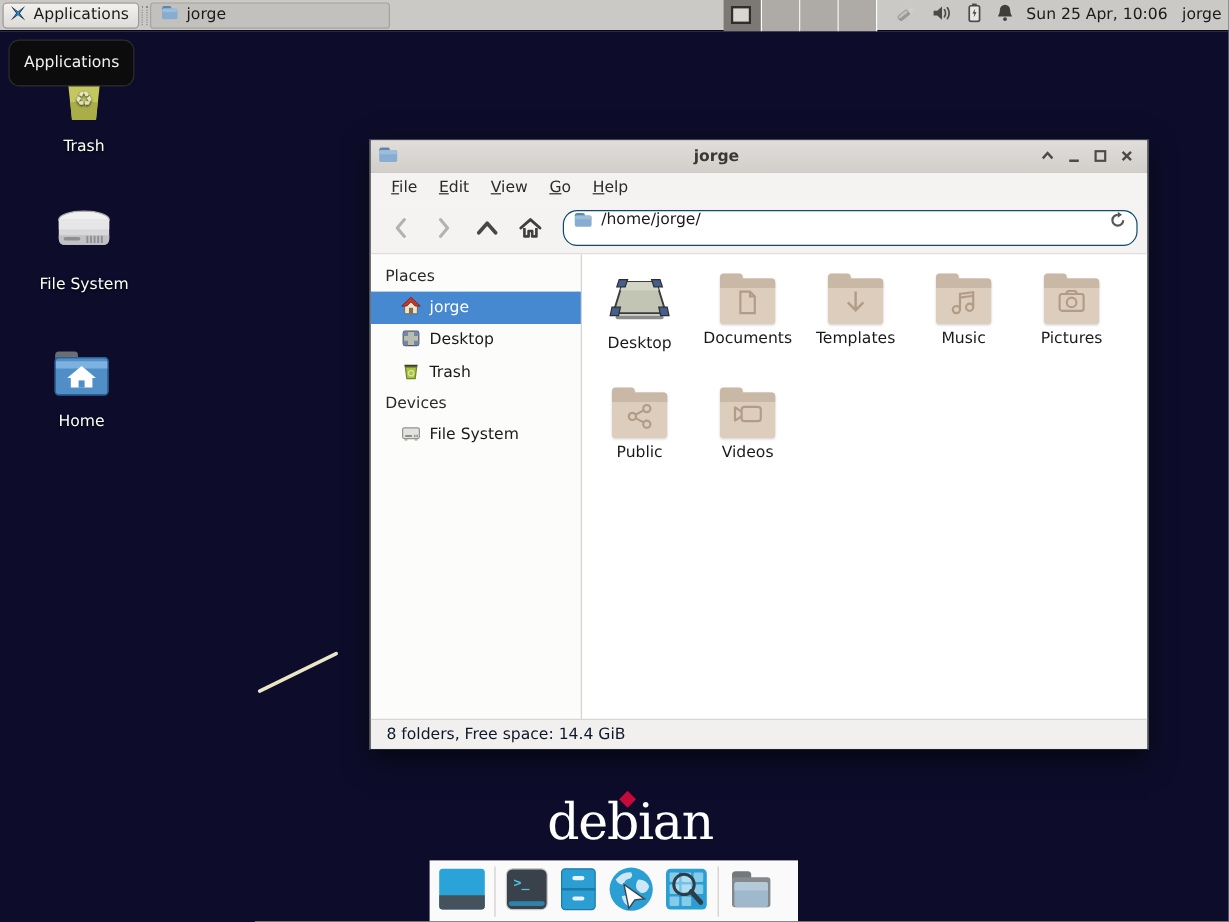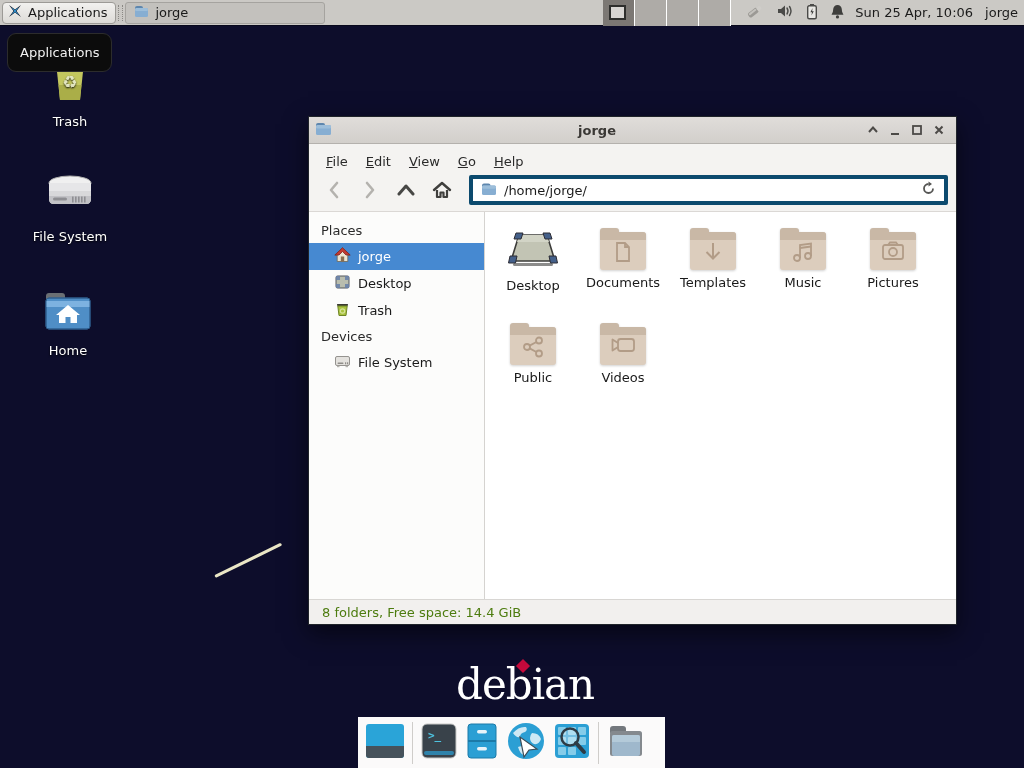--- a/index.html
+++ b/index.html
@@ -51,40 +51,40 @@
     background:#c60a3c; transform:rotate(45deg); }
 
   
   #win { position:absolute; left:308px; top:116px; width:649px; height:509px;
     background:#ffffff; border:1px solid #20242a; box-shadow:0 8px 22px rgba(0,0,0,.55);
     display:flex; flex-direction:column; }
   .titlebar { height:27px; background:linear-gradient(#e0ddda,#d2cfcb);
     border-bottom:1px solid #b4b1ad; display:flex; align-items:center; padding:0 6px; }
   .titlebar .title { flex:1; text-align:center; font-weight:bold; color:#3a3835; }
   .win-ctrl { width:22px; height:22px; display:flex; align-items:center; justify-content:center; }
-  .menubar { height:25px; background:#f4f3f1; display:flex; align-items:flex-end; padding-left:8px; }
+  .menubar { height:25px; background:#f4f3f1; display:flex; align-items:center; padding-left:8px; }
   .menu-item { padding:0 9px; color:#2a2a2a; }
   .menu-item u { text-decoration:underline; }
   .toolbar { height:43px; background:#f4f3f1; border-bottom:1px solid #dbd8d5;
     display:flex; align-items:center; padding:0 8px; gap:2px; }
   .tool-btn { width:34px; height:30px; display:flex; align-items:center; justify-content:center; }
-  .pathbar { flex:1; height:30px; margin-left:8px; background:#ffffff; border:4px solid #0c4a6e;
-    border-radius:2px; display:flex; align-items:center; padding:0 8px; gap:7px; }
+  .pathbar { flex:1; height:30px; margin-left:8px; background:#ffffff; border:1px solid #0c4a6e;
+    border-radius:12px; display:flex; align-items:flex-start; padding:0 8px; gap:7px; }
   .pathbar .path-text { flex:1; color:#1a1a1a; }
   .win-body { flex:1; display:flex; min-height:0; }
   .sidebar { width:176px; background:#fcfcfb; border-right:1px solid #d5d3d0; padding-top:6px; }
   .side-header { font-weight:normal; color:#2a2a2a; padding:5px 12px; }
   .side-row { height:27px; display:flex; align-items:center; gap:7px; padding-left:25px; color:#1a1a1a; }
   .side-row.selected { background:#4689d1; color:#ffffff; }
   .filepane { flex:1; background:#ffffff; display:flex; flex-wrap:wrap;
     align-content:flex-start; padding:13px 2px 0 3px; }
   .file-item { width:90px; height:95px; display:flex; flex-direction:column; align-items:center; }
   .file-label { margin-top:5px; color:#1a1a1a; }
   .statusbar { height:25px; background:#f2f0ee; border-top:1px solid #d8d6d3;
-    display:flex; align-items:center; padding-left:13px; color:#4d7c0f; }
+    display:flex; align-items:center; padding-left:13px; color:#0f172a; }
 
   
   .folder48 { width:46px; height:42px; position:relative; margin-top:3px;
     filter:drop-shadow(0 1px 1px rgba(0,0,0,.18)); }
   .f-body { position:absolute; left:0; right:0; top:4px; bottom:0; background:#dccdbd; border-radius:3px; }
   .f-tab  { position:absolute; left:0; top:0; width:19px; height:9px; background:#c9b8a6; border-radius:3px 3px 0 0; }
   .f-band { position:absolute; left:0; right:0; top:4px; height:8px; background:#c9b8a6; border-radius:3px 3px 0 0; }
   .f-emblem { position:absolute; left:50%; top:13px; transform:translateX(-50%); }
 
   

